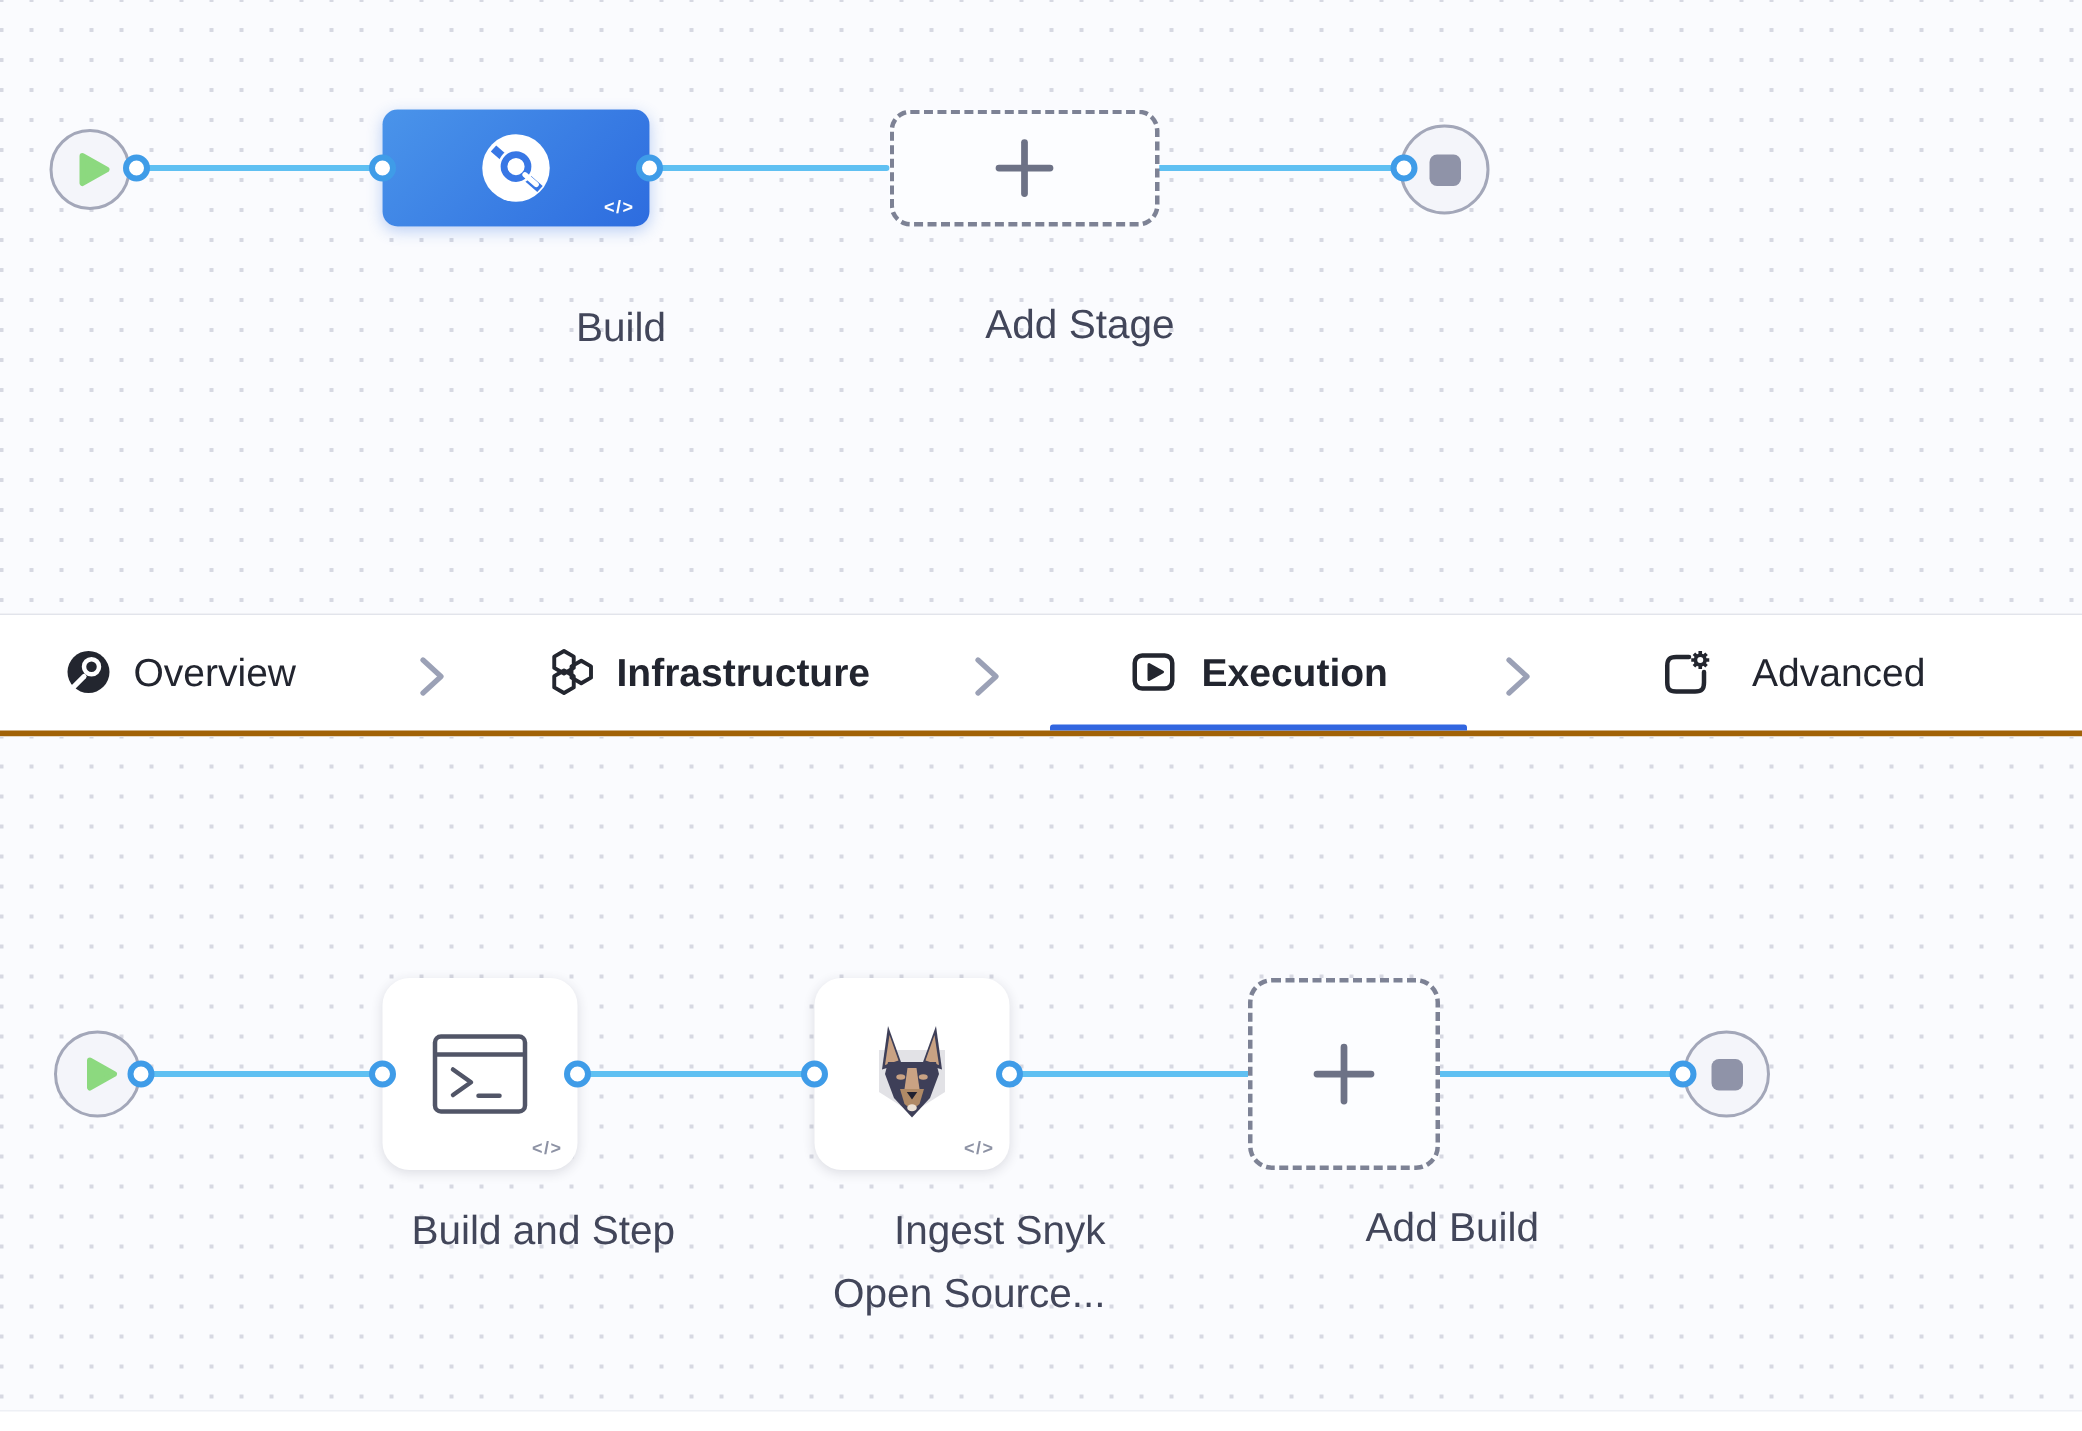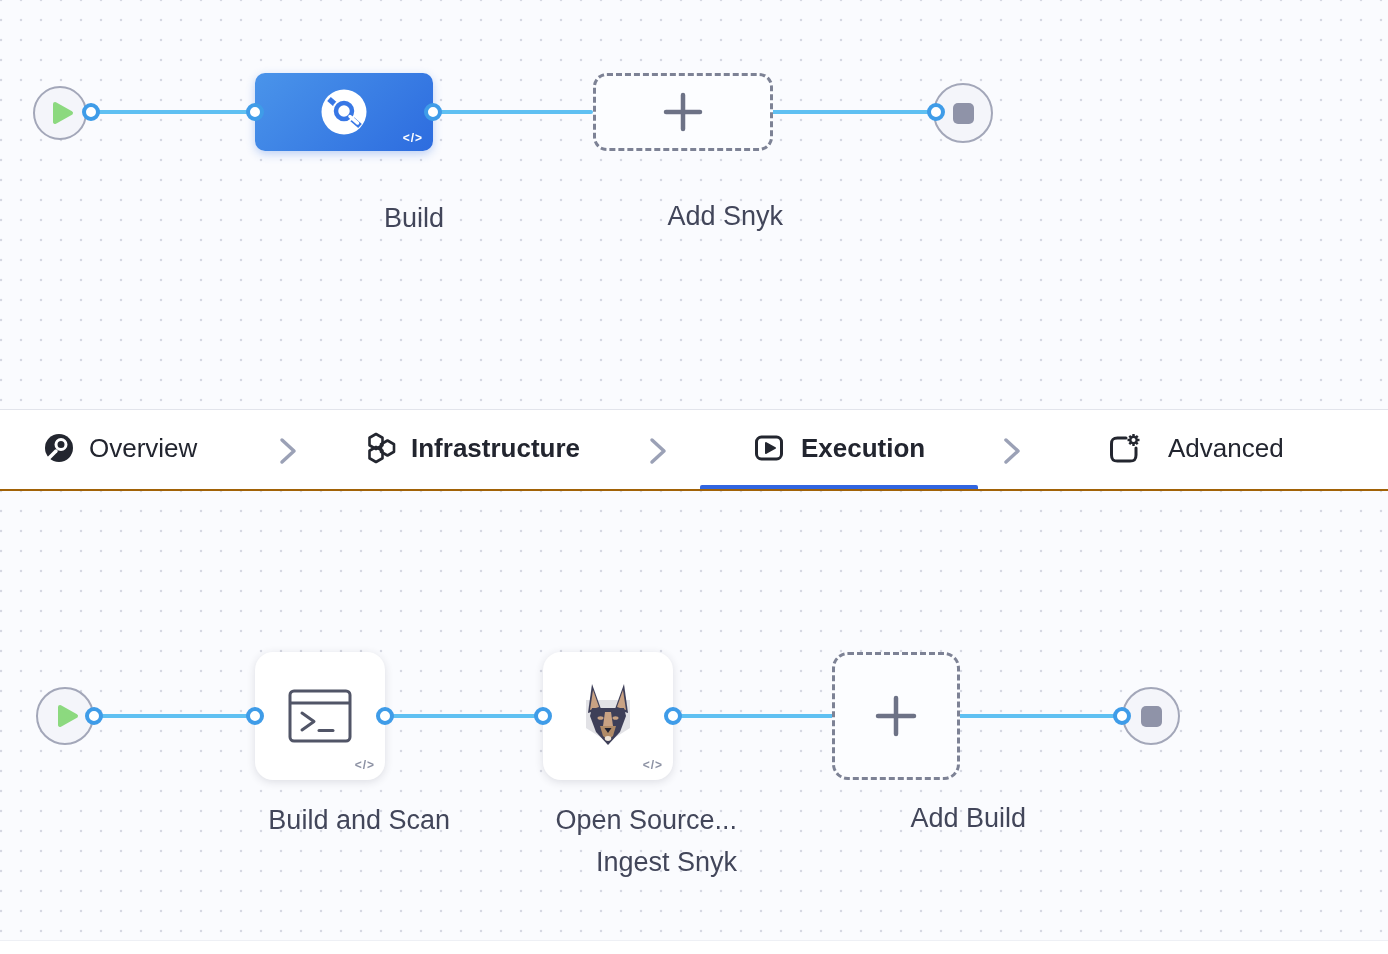--- a/index.html
+++ b/index.html
@@ -59,21 +59,21 @@
 
   .flow-label{
     position:absolute;font-size:27px;line-height:42px;color:#42465a;
     text-align:right;white-space:nowrap;
   }
   .flow-label span{display:block;}
 
   
   .tabbar{
     position:absolute;top:409px;left:0;width:1388px;height:82px;background:#fff;
-    border-top:1px solid #e2e4eb;border-bottom:2px solid #a16207;box-sizing:border-box;
+    border-top:1px solid #e2e4eb;border-bottom:4px solid #a16207;box-sizing:border-box;
   }
   .tab{
     position:absolute;top:0;height:76px;display:flex;align-items:center;gap:15px;
     font-size:26px;color:#22252f;cursor:pointer;
   }
   .tab.active{font-weight:700;}
   .chev{position:absolute;top:26px;}
   .tab-underline{
     position:absolute;left:700px;bottom:0;width:278px;height:4px;
     background:#3266e0;border-radius:2px 2px 0 0;
@@ -117,21 +117,21 @@
     <div class="node-circle" style="left:933px;top:83px;width:60px;height:60px;">
       <div class="stop-square"></div>
     </div>
 
     <div class="port" style="left:82px;top:103px;"></div>
     <div class="port" style="left:246px;top:103px;"></div>
     <div class="port" style="left:424px;top:103px;"></div>
     <div class="port" style="left:927px;top:103px;"></div>
 
     <div class="flow-label" style="left:244px;top:197px;width:200px;">Build</div>
-    <div class="flow-label" style="left:583px;top:195px;width:200px;">Add Snyk</div>
+    <div class="flow-label" style="left:583px;top:195px;width:200px;">Add Stage</div>
   </div>
 
   <div class="tabbar">
 
     <div class="tab" style="left:44px;">
       <svg width="30" height="30" viewBox="0 0 30 30">
         <circle cx="15" cy="15" r="14" fill="#23262f"></circle>
         <line x1="5" y1="25" x2="12" y2="18" stroke="#fff" stroke-width="3.5" stroke-linecap="round"></line>
         <circle cx="17" cy="11.5" r="5" fill="none" stroke="#fff" stroke-width="3"></circle>
       </svg>
@@ -238,22 +238,22 @@
       <div class="stop-square"></div>
     </div>
 
     <div class="port" style="left:85px;top:216px;"></div>
     <div class="port" style="left:246px;top:216px;"></div>
     <div class="port" style="left:376px;top:216px;"></div>
     <div class="port" style="left:534px;top:216px;"></div>
     <div class="port" style="left:664px;top:216px;"></div>
     <div class="port" style="left:1113px;top:216px;"></div>
 
-    <div class="flow-label" style="left:190px;top:308px;width:260px;">Build and Scan</div>
+    <div class="flow-label" style="left:190px;top:308px;width:260px;">Build and Step</div>
     <div class="flow-label" style="left:477px;top:308px;width:260px;">
+      <span>Ingest Snyk</span>
       <span>Open Source...</span>
-      <span>Ingest Snyk</span>
     </div>
     <div class="flow-label" style="left:766px;top:306px;width:260px;">Add Build</div>
   </div>
 
   <div class="bottom-strip"></div>
 </div>
 
 </body></html>

